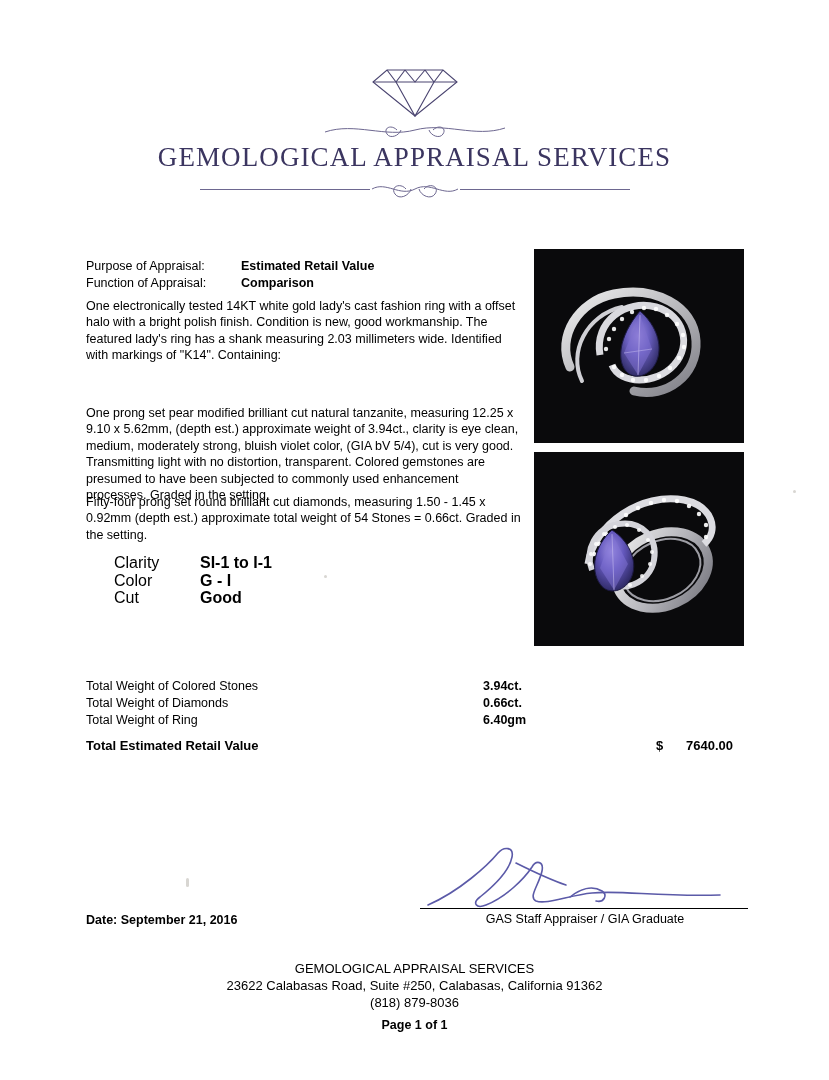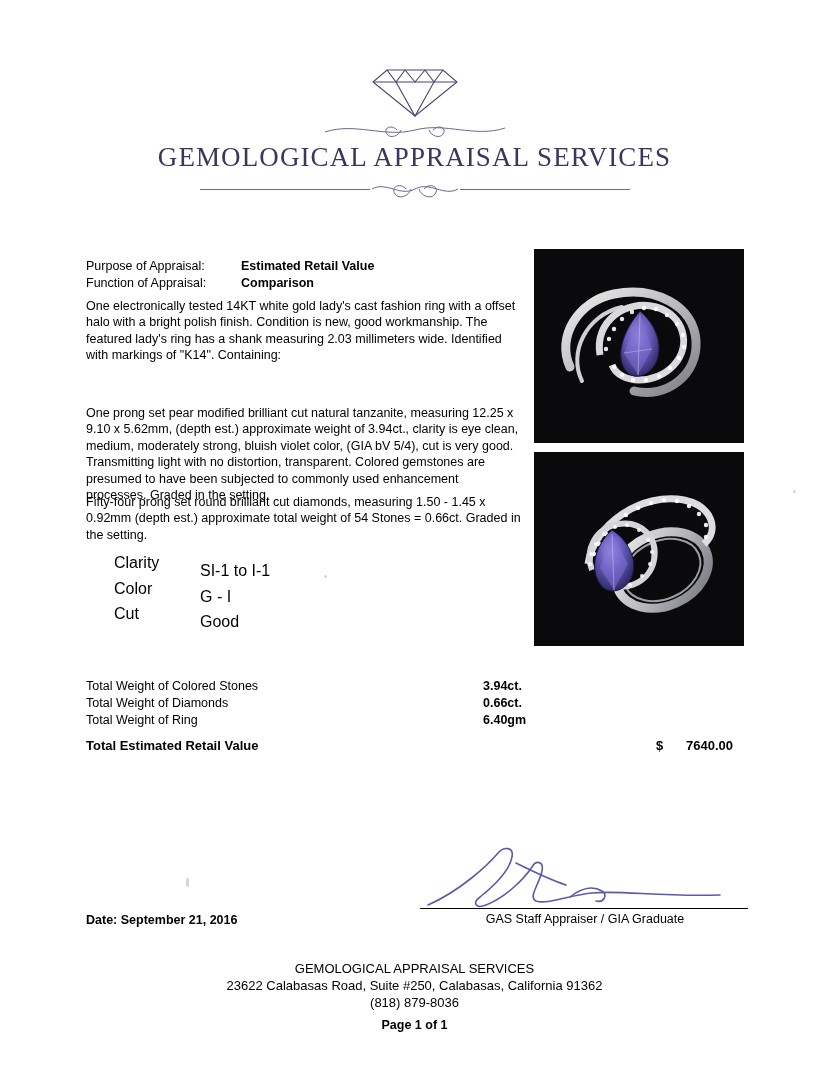--- a/index.html
+++ b/index.html
@@ -106,21 +106,21 @@
 
   .specs {
     position: absolute;
     left: 114px;
     top: 554px;
     font-size: 16px;
     line-height: 17.5px;
   }
   .spec-row { display: flex; }
   .spec-label { width: 86px; }
-  .spec-value { font-weight: normal; margin-top: 8px; }
+  .spec-value { font-weight: bold; }
 
   
   .photo {
     position: absolute;
     background: #0b0b0d;
     overflow: hidden;
   }
   .photo1 { left: 534px; top: 249px; width: 210px; height: 194px; }
   .photo2 { left: 534px; top: 452px; width: 210px; height: 194px; }
 

